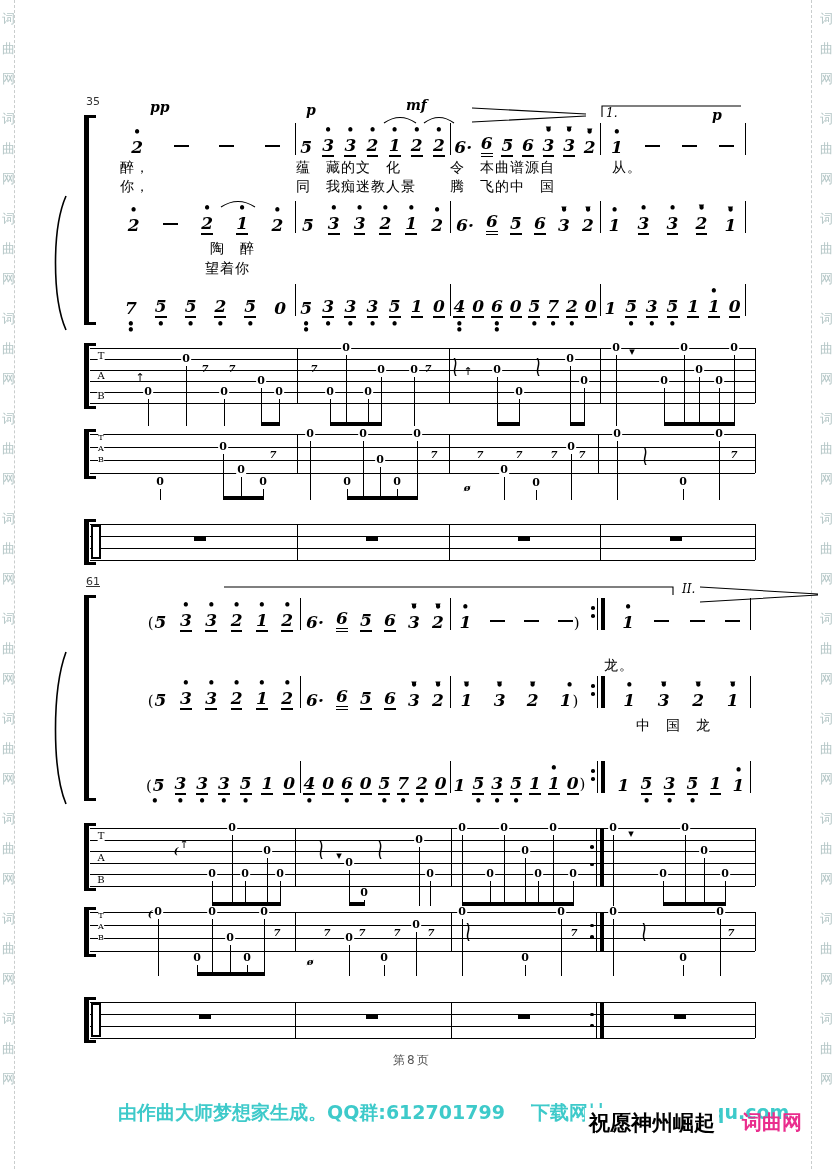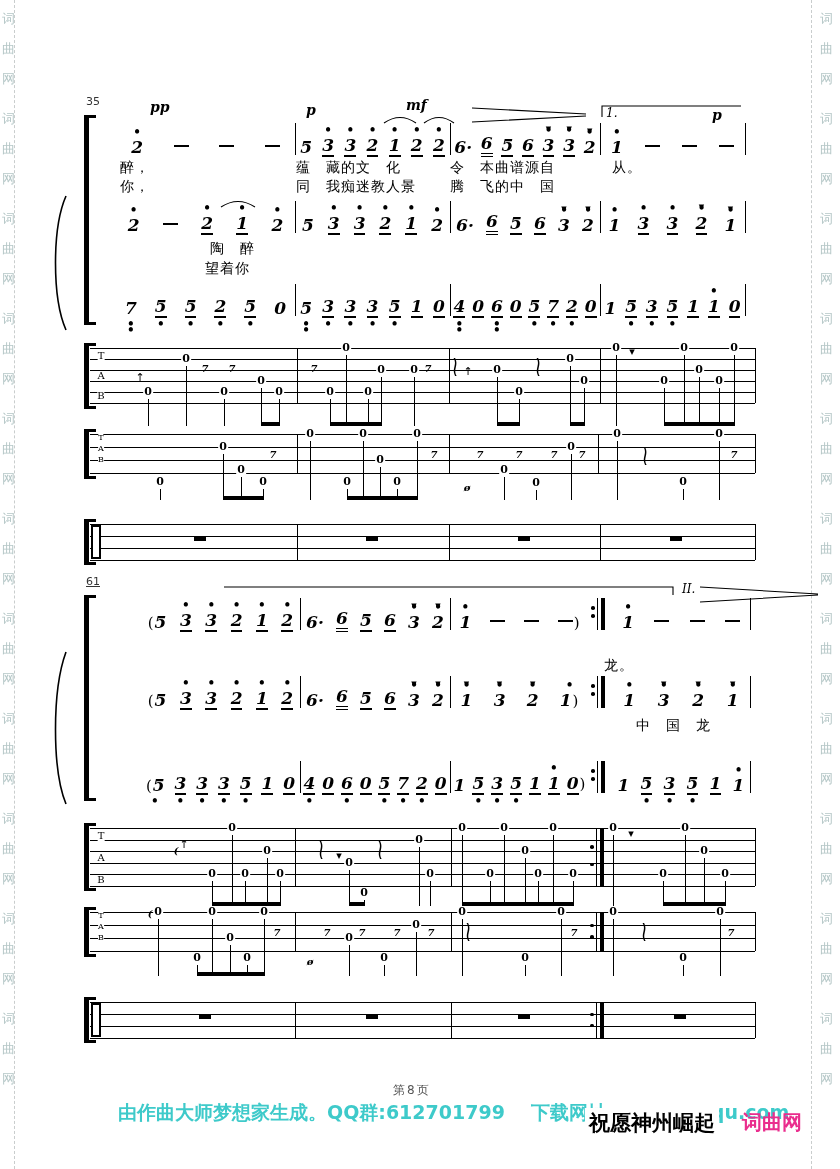--- a/index.html
+++ b/index.html
@@ -683,19 +683,19 @@
       <path d="M221,207 Q238,196 255,207"></path>
       <path d="M602,117 L602,106 L741,106"></path>
       <path d="M472,108 L586,114 M472,122 L586,116"></path>
       <path d="M224,587 L673,587 L673,595"></path>
       <path d="M700,587 L818,594 M700,602 L818,595"></path>
       <path d="M66,196 C52,228 52,298 66,330" stroke-width="1.6"></path>
       <path d="M66,652 C52,690 52,770 66,804" stroke-width="1.6"></path>
     </g>
   </svg>
 
-  <div class="pageno" style="left:393px;top:1082px;">第8页</div>
+  <div class="pageno" style="left:393px;top:1052px;">第8页</div>
   <div class="credit" style="color: rgb(62, 202, 202);">
     <span>由作曲大师梦想家生成。QQ群:612701799</span><span class="dl">下载网址:www.zuoqu.com</span>
   </div>
   <div class="src-black">祝愿神州崛起</div>
   <div class="src-pink" style="color: rgb(234, 45, 141);">词曲网</div>
 </div>
 
 </body></html>

